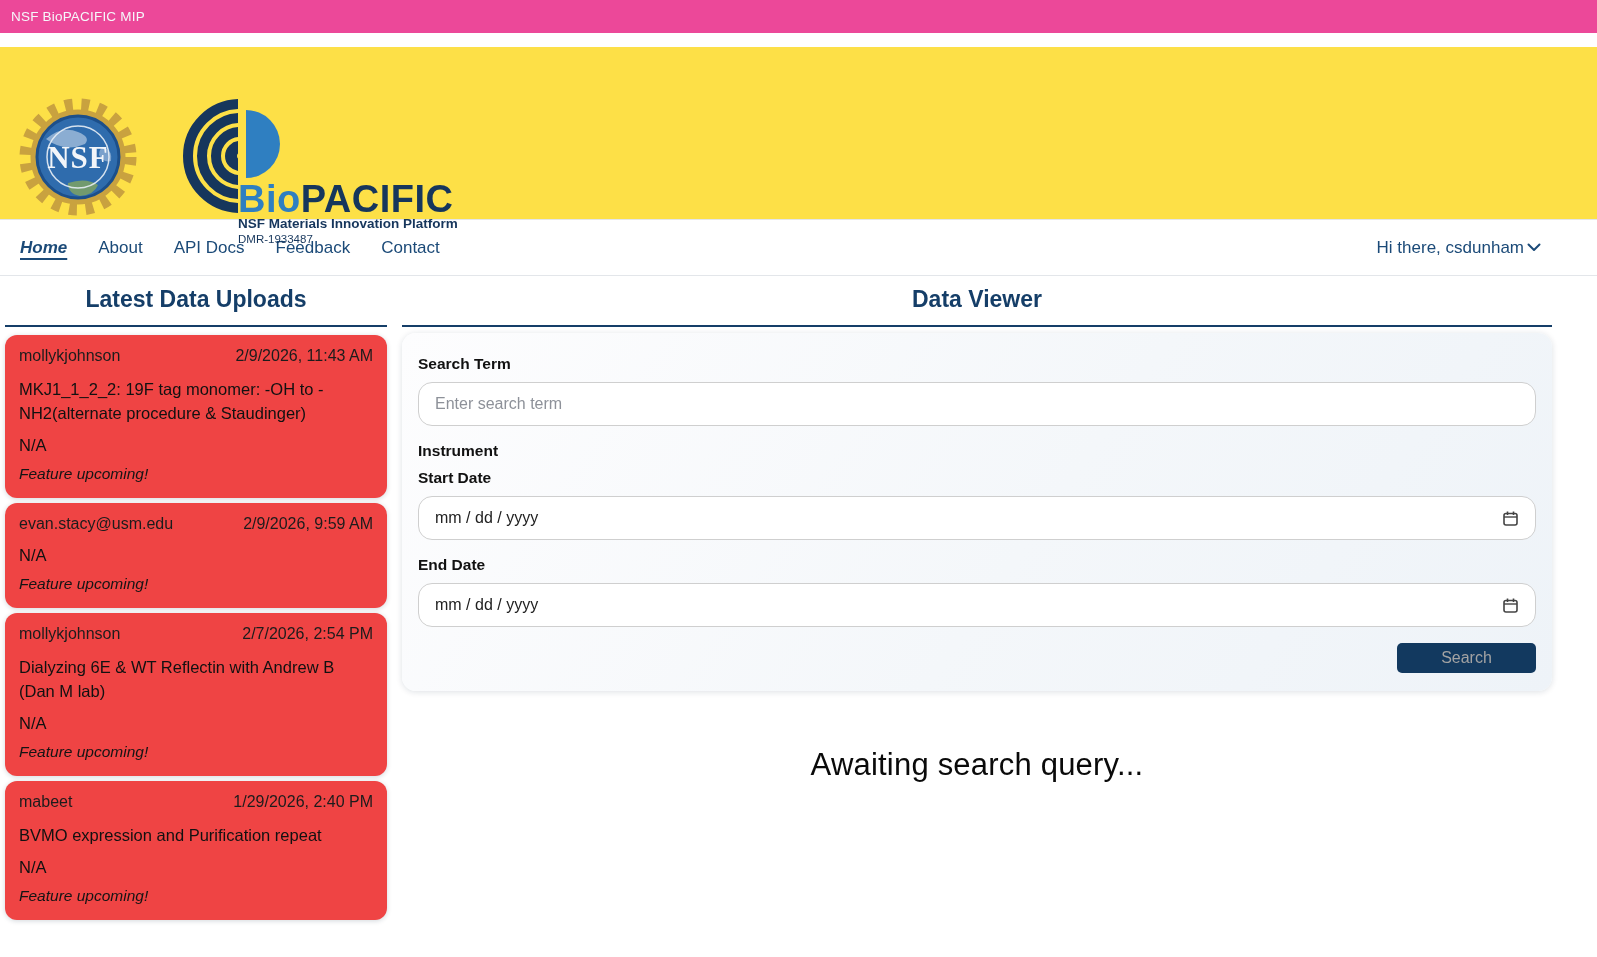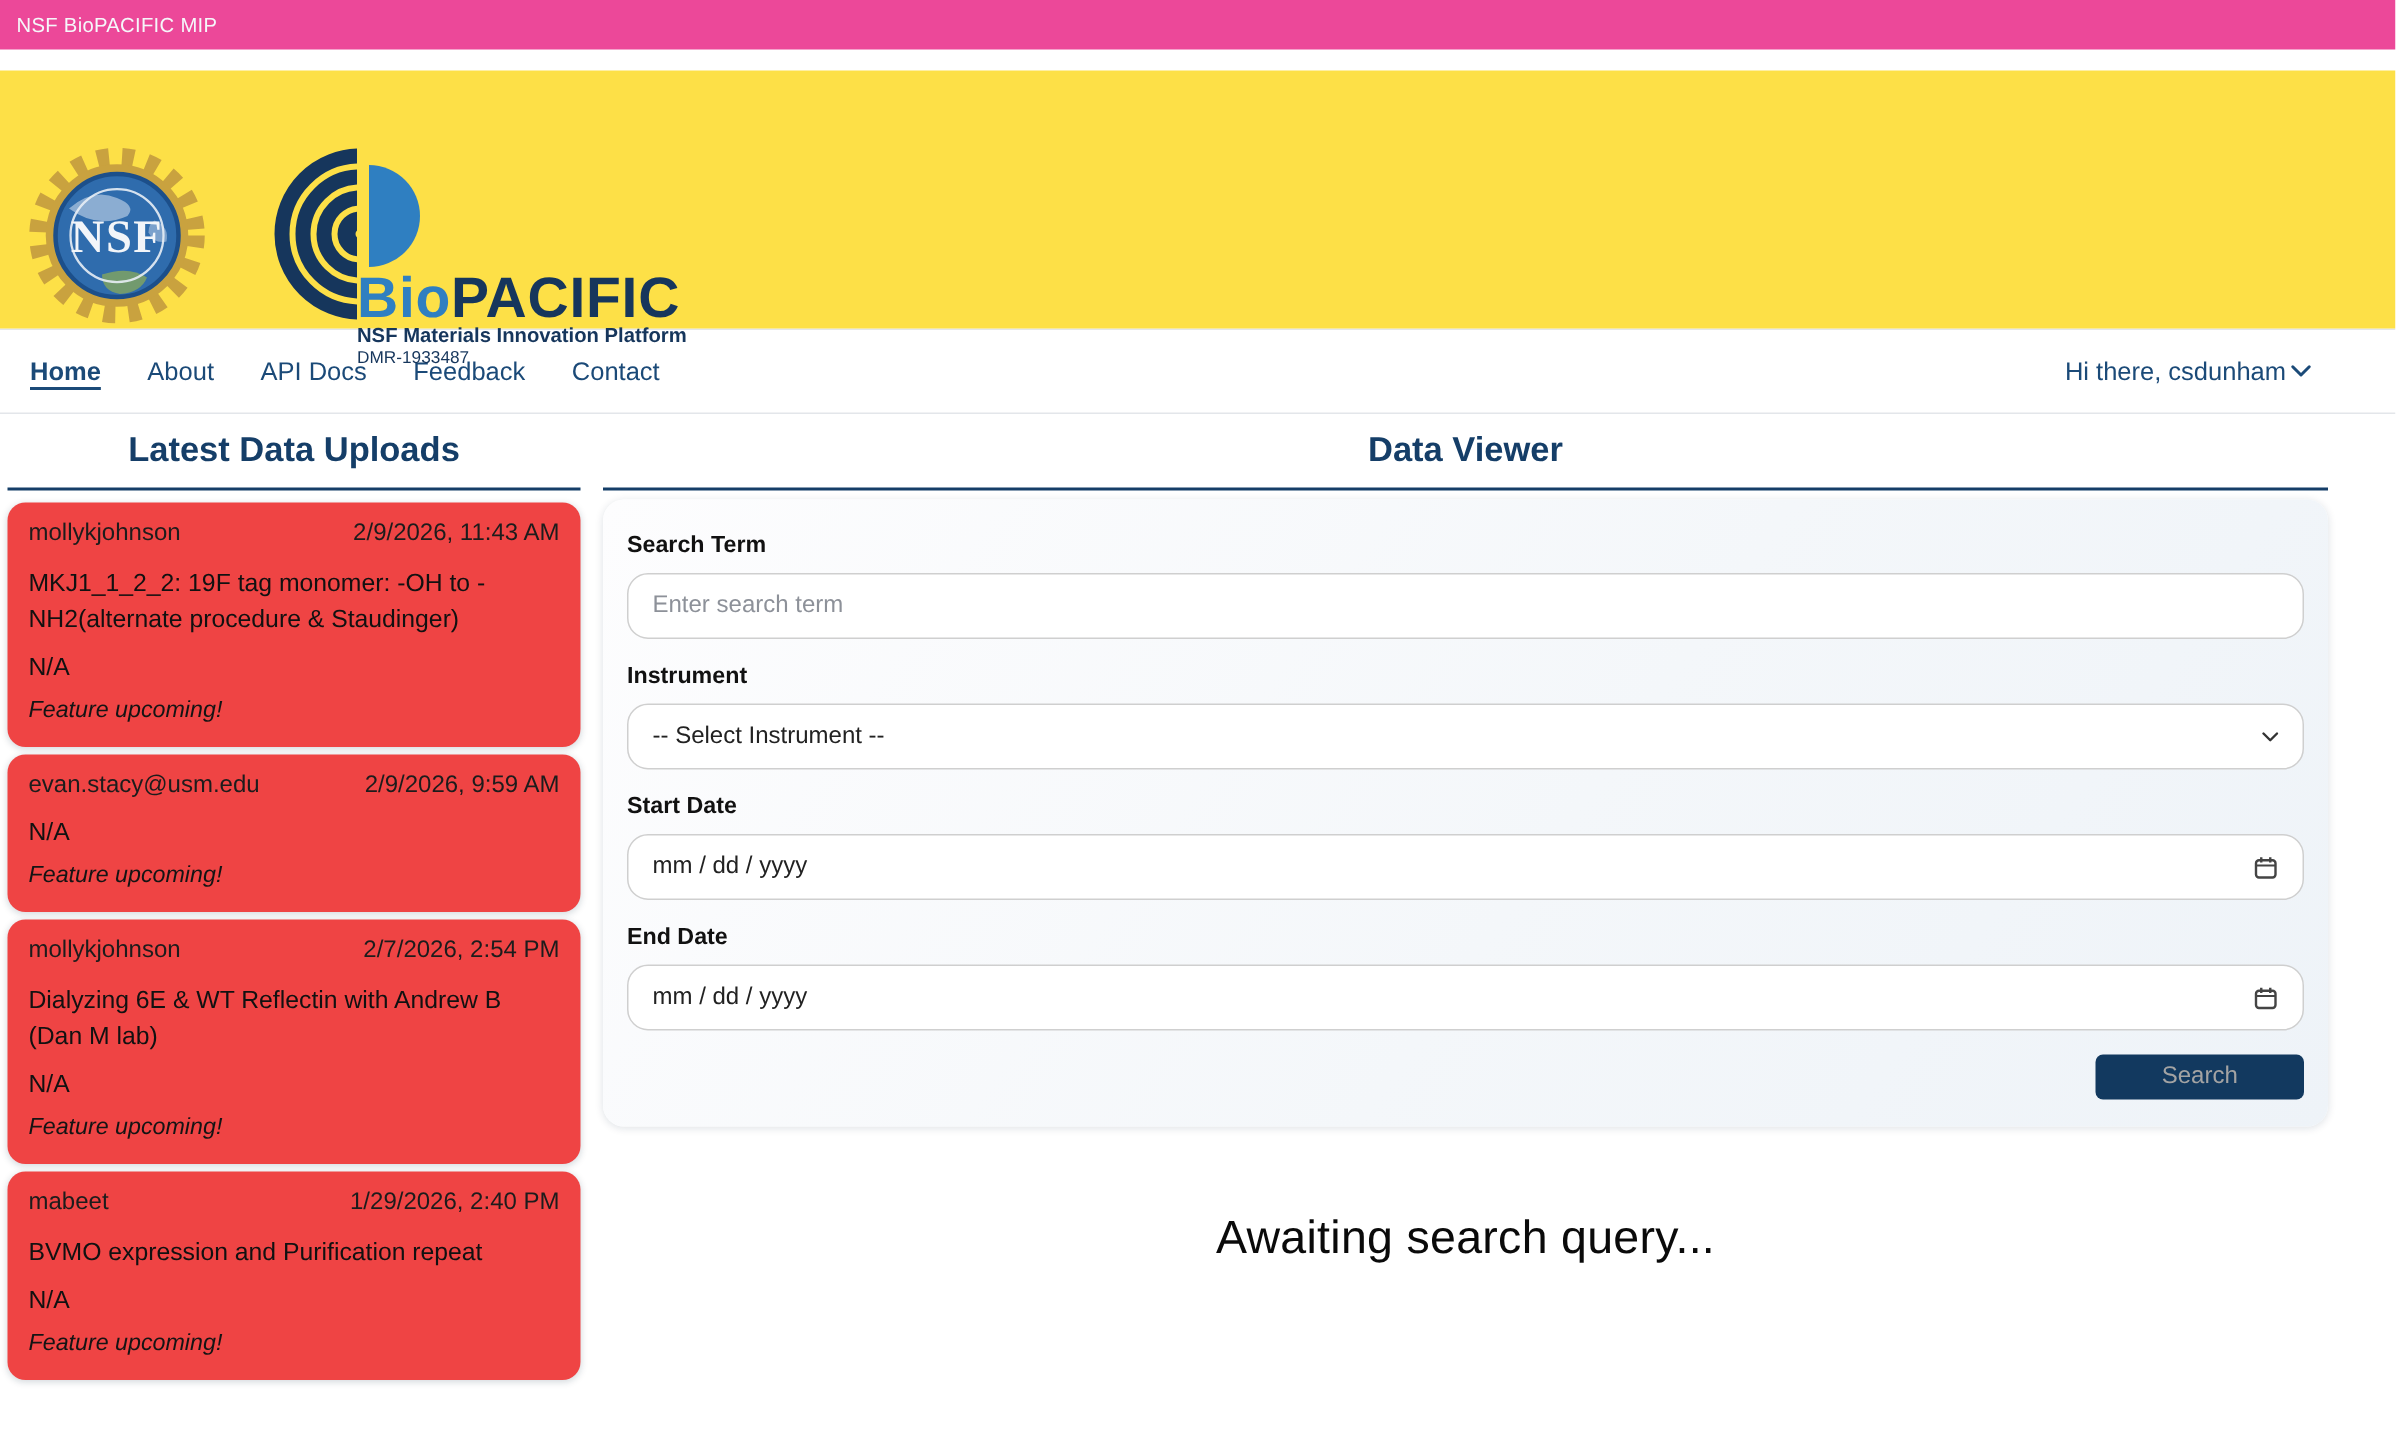--- a/index.html
+++ b/index.html
@@ -22,21 +22,21 @@
   .bp-sub { position:absolute; left:60px; top:124px; font-size:13.5px; font-weight:700;
     color:#16365c; white-space:nowrap; }
   .bp-grant { position:absolute; left:60px; top:141px; font-size:11.5px; color:#16365c; }
 
   
   nav { height:57px; border-top:1px solid #e3e6ea; border-bottom:1px solid #e3e6ea;
     display:flex; align-items:center; padding:0 56px 0 20px; }
   nav a { color:#1b4a78; font-size:17px; font-weight:500; text-decoration:none;
     margin-right:31px; cursor:pointer; }
   nav a.active { font-weight:700; text-decoration:underline; text-underline-offset:5px;
-    text-decoration-thickness:2px; }
+    text-decoration-thickness:2px;font-style:italic; }
   .user-menu { margin-left:auto; display:flex; align-items:center; gap:3px;
     color:#1b4a78; font-size:17px; cursor:pointer; }
 
   
   main { display:flex; align-items:flex-start; }
   .uploads { width:382px; margin-left:5px; flex:none; }
   .viewer { flex:1; margin-left:15px; margin-right:45px; }
   h2.col-title { font-size:23px; font-weight:700; color:#153e68; text-align:center;
     margin-top:10px; padding-bottom:12px; border-bottom:2px solid #153e68; }
 
@@ -180,28 +180,20 @@
   </aside>
 
   <section class="viewer">
     <h2 class="col-title">Data Viewer</h2>
 
     <div class="search-card">
       <div class="field-label">Search Term</div>
       <input class="input" type="text" placeholder="Enter search term" style="">
 
       <div class="field-label">Instrument</div>
-      <div class="input">
-        <span>-- Select Instrument --</span>
-        <span class="icon">
-          <svg width="11" height="7" viewBox="0 0 11 7">
-              <path d="M1 1 L5.5 5.5 L10 1" fill="none" stroke="#333" stroke-width="1.6" stroke-linecap="round" stroke-linejoin="round"></path>
-            </svg>
-        </span>
-      </div>
 
       <div class="field-label">Start Date</div>
       <div class="input">
         <span>mm / dd / yyyy</span>
         <span class="icon">
           <svg width="17" height="17" viewBox="0 0 17 17">
               <rect x="2" y="3.5" width="13" height="11.5" rx="2" fill="none" stroke="#444" stroke-width="1.6"></rect>
               <line x1="5.5" y1="1.5" x2="5.5" y2="5" stroke="#444" stroke-width="1.6"></line>
               <line x1="11.5" y1="1.5" x2="11.5" y2="5" stroke="#444" stroke-width="1.6"></line>
               <line x1="2" y1="7" x2="15" y2="7" stroke="#444" stroke-width="1.4"></line>

